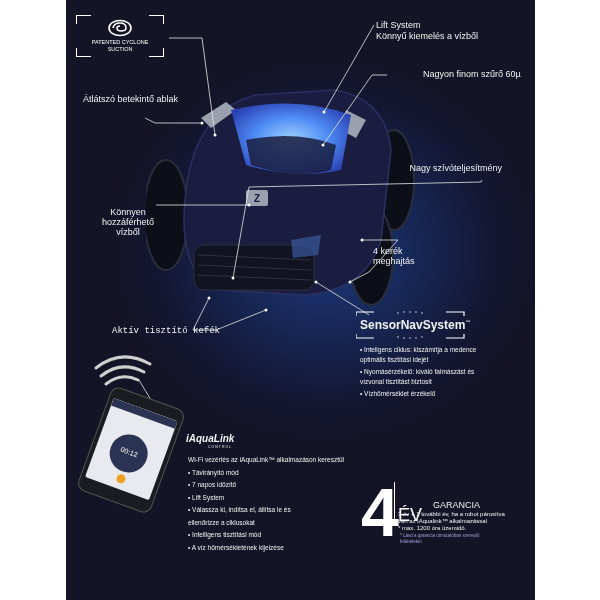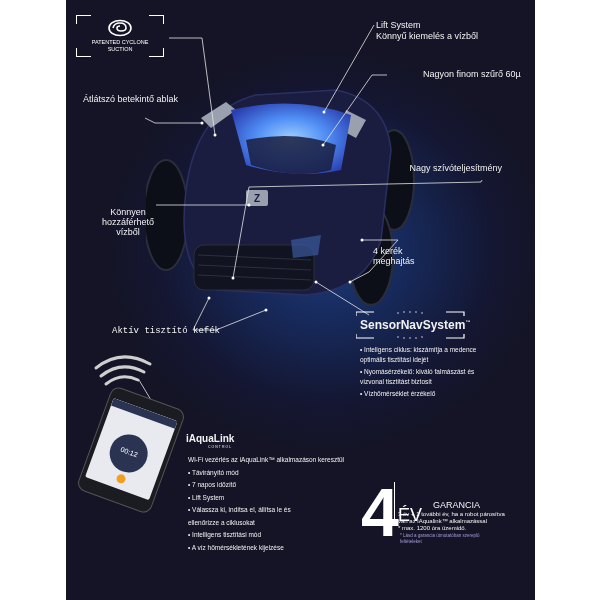--- a/index.html
+++ b/index.html
@@ -177,21 +177,21 @@
     <div style="position:absolute;inset:0;background:#1b1c22;border-radius:9px;border:1.5px solid #555;"></div>
     <div style="position:absolute;left:5px;top:12px;right:5px;bottom:14px;background:#e8eaef;border-radius:2px;overflow:hidden;">
       <div style="height:8px;background:#2b3352;"></div>
       <div style="position:absolute;left:14px;top:28px;width:38px;height:38px;border-radius:50%;background:#2b3352;"></div>
       <div style="position:absolute;left:14px;top:42px;width:38px;text-align:center;color:#fff;font-size:7px;">00:12</div>
       <div style="position:absolute;left:30px;bottom:6px;width:9px;height:9px;border-radius:50%;background:#f0a020;"></div>
     </div>
   </div>
 
   <div style="position:absolute;left:120px;top:433px;">
-    <div class="t" style="left:0;top:0;font-size:10px;font-weight:bold;">iAquaLink</div>
+    <div class="t" style="left:0;top:0;font-size:10px;font-style:italic;font-weight:bold;">iAquaLink</div>
     <div class="t" style="left:22px;top:12px;font-size:3.5px;letter-spacing:1px;">CONTROL</div>
     <div class="t" style="left:2px;top:21px;font-size:6.5px;line-height:12.5px;">
       <div>Wi-Fi vezérlés az iAquaLink™ alkalmazáson keresztül</div>
       <div>• Távirányító mód</div>
       <div>• 7 napos időzítő</div>
       <div>• Lift System</div>
       <div>• Válassza ki, indítsa el, állítsa le és</div>
       <div>ellenőrizze a ciklusokat</div>
       <div>• Intelligens tisztítási mód</div>
       <div>• A víz hőmérsékletének kijelzése</div>

